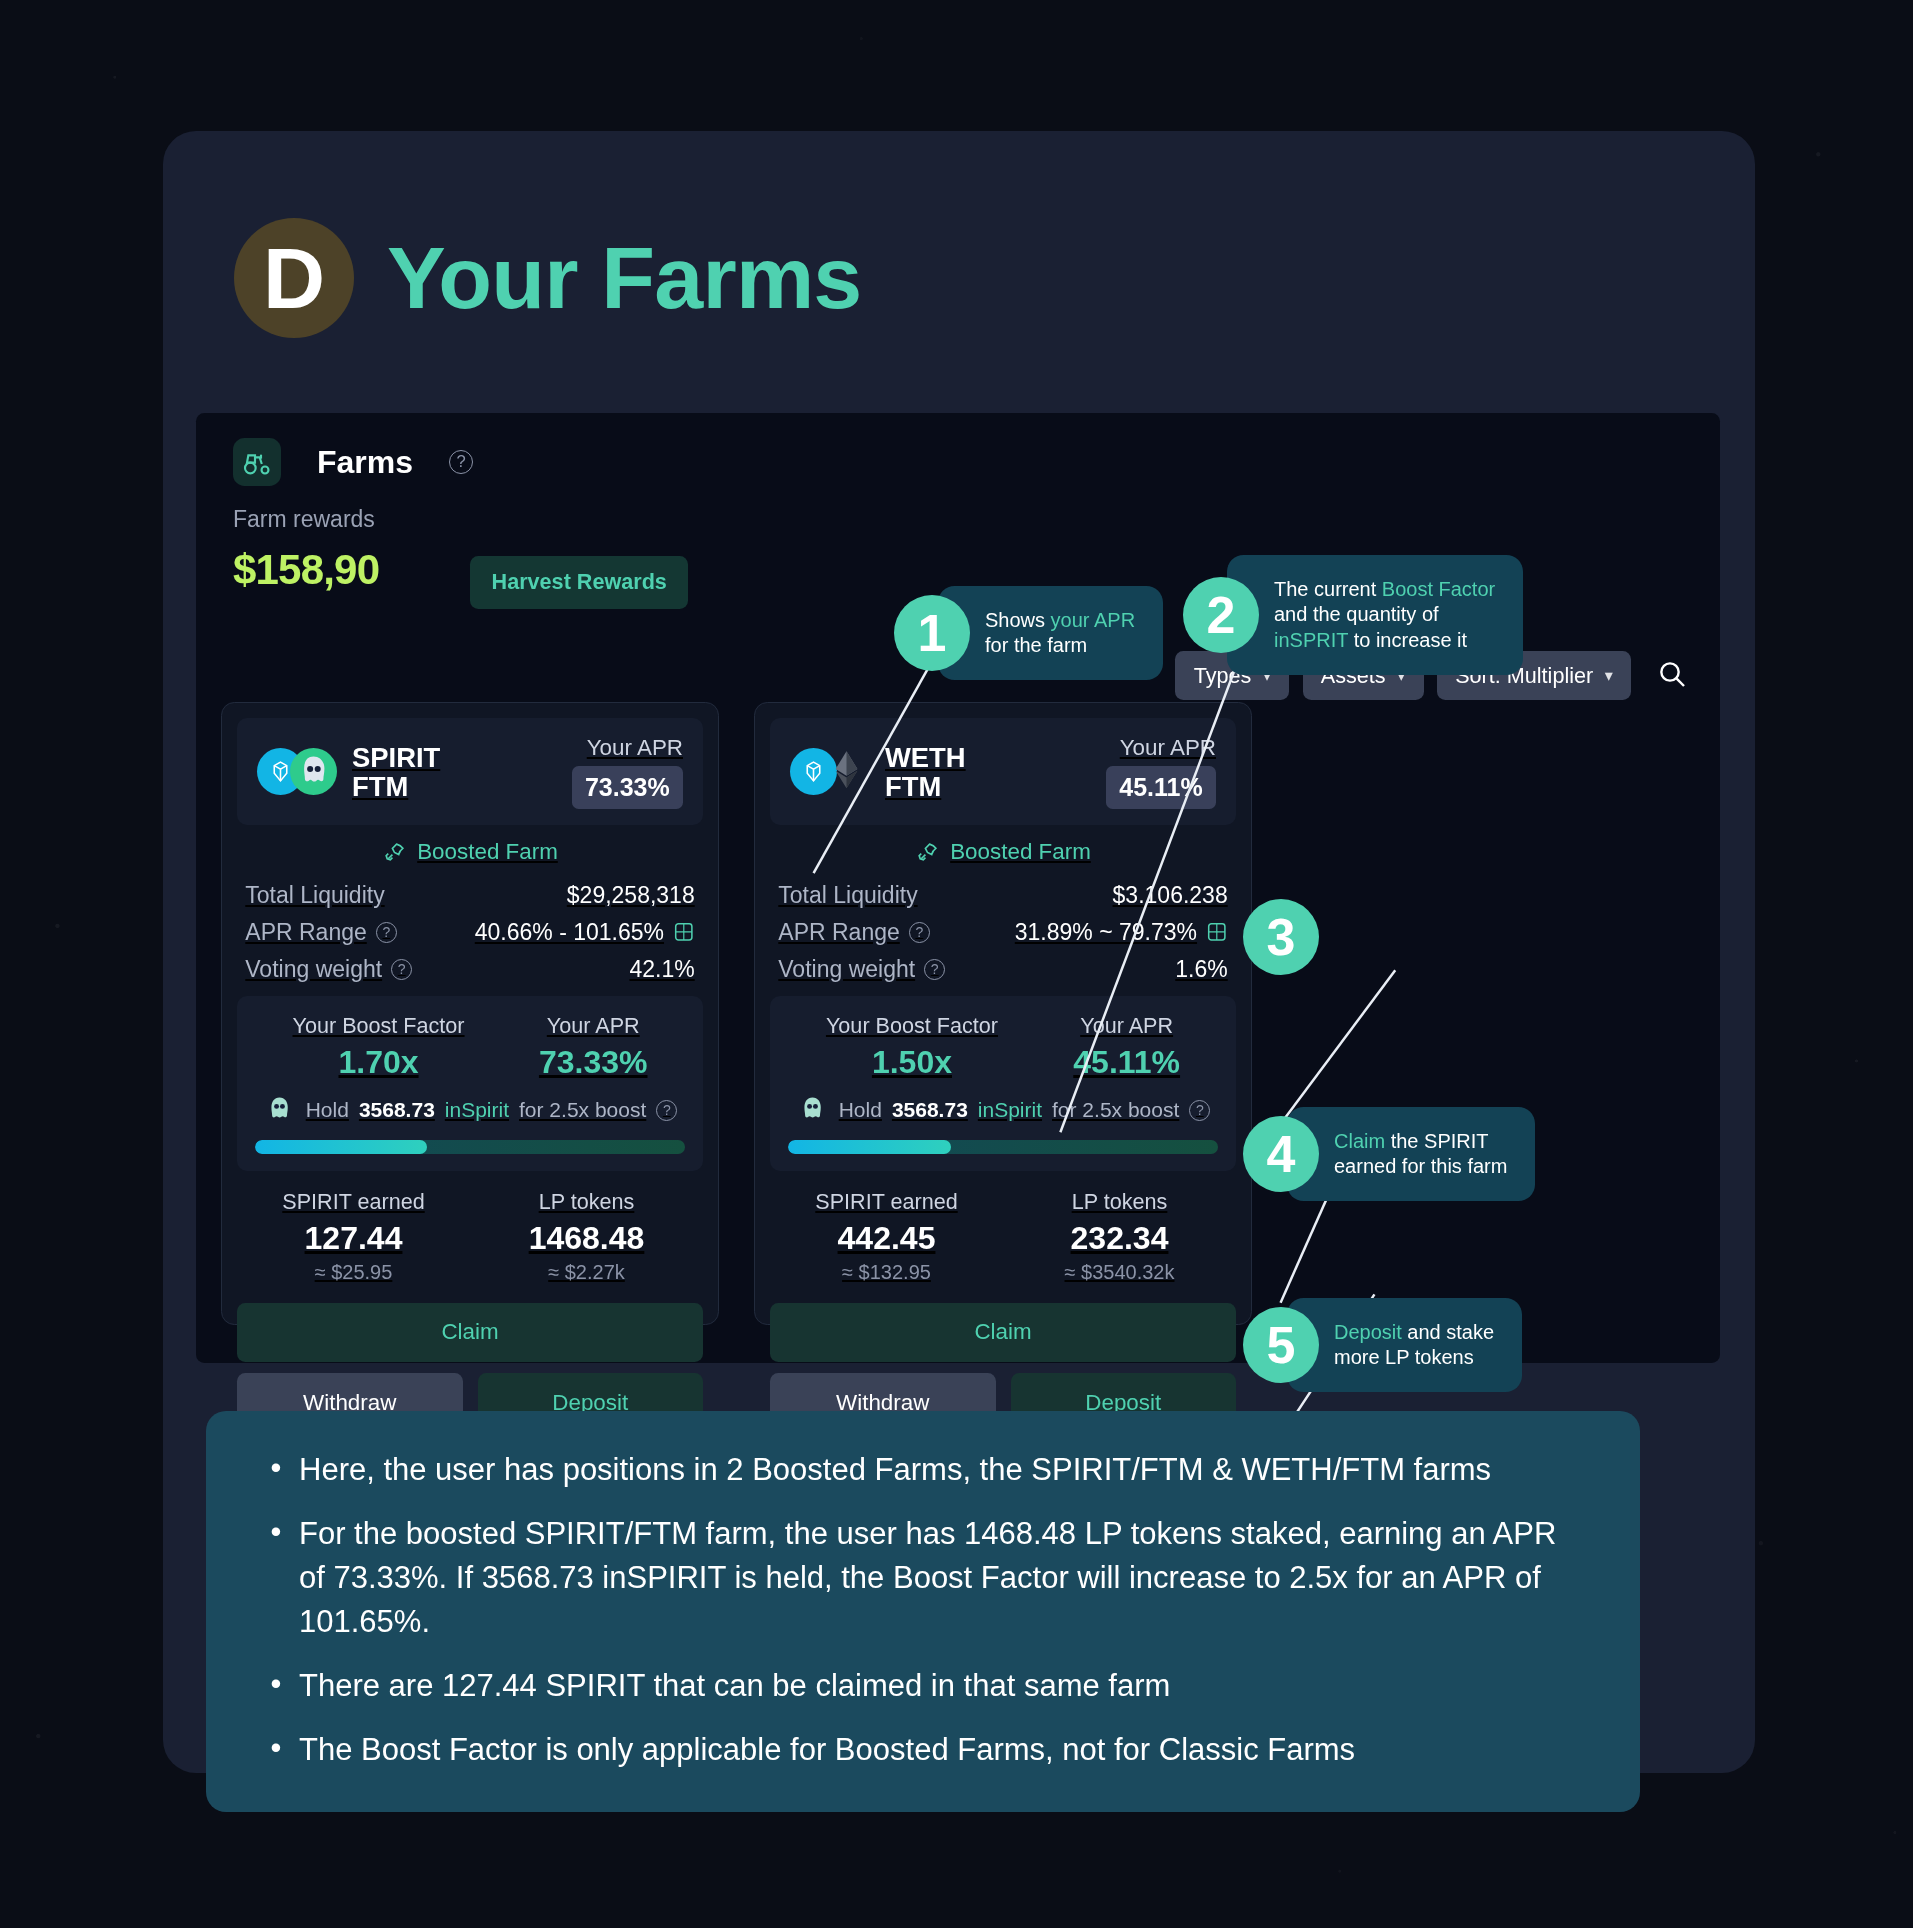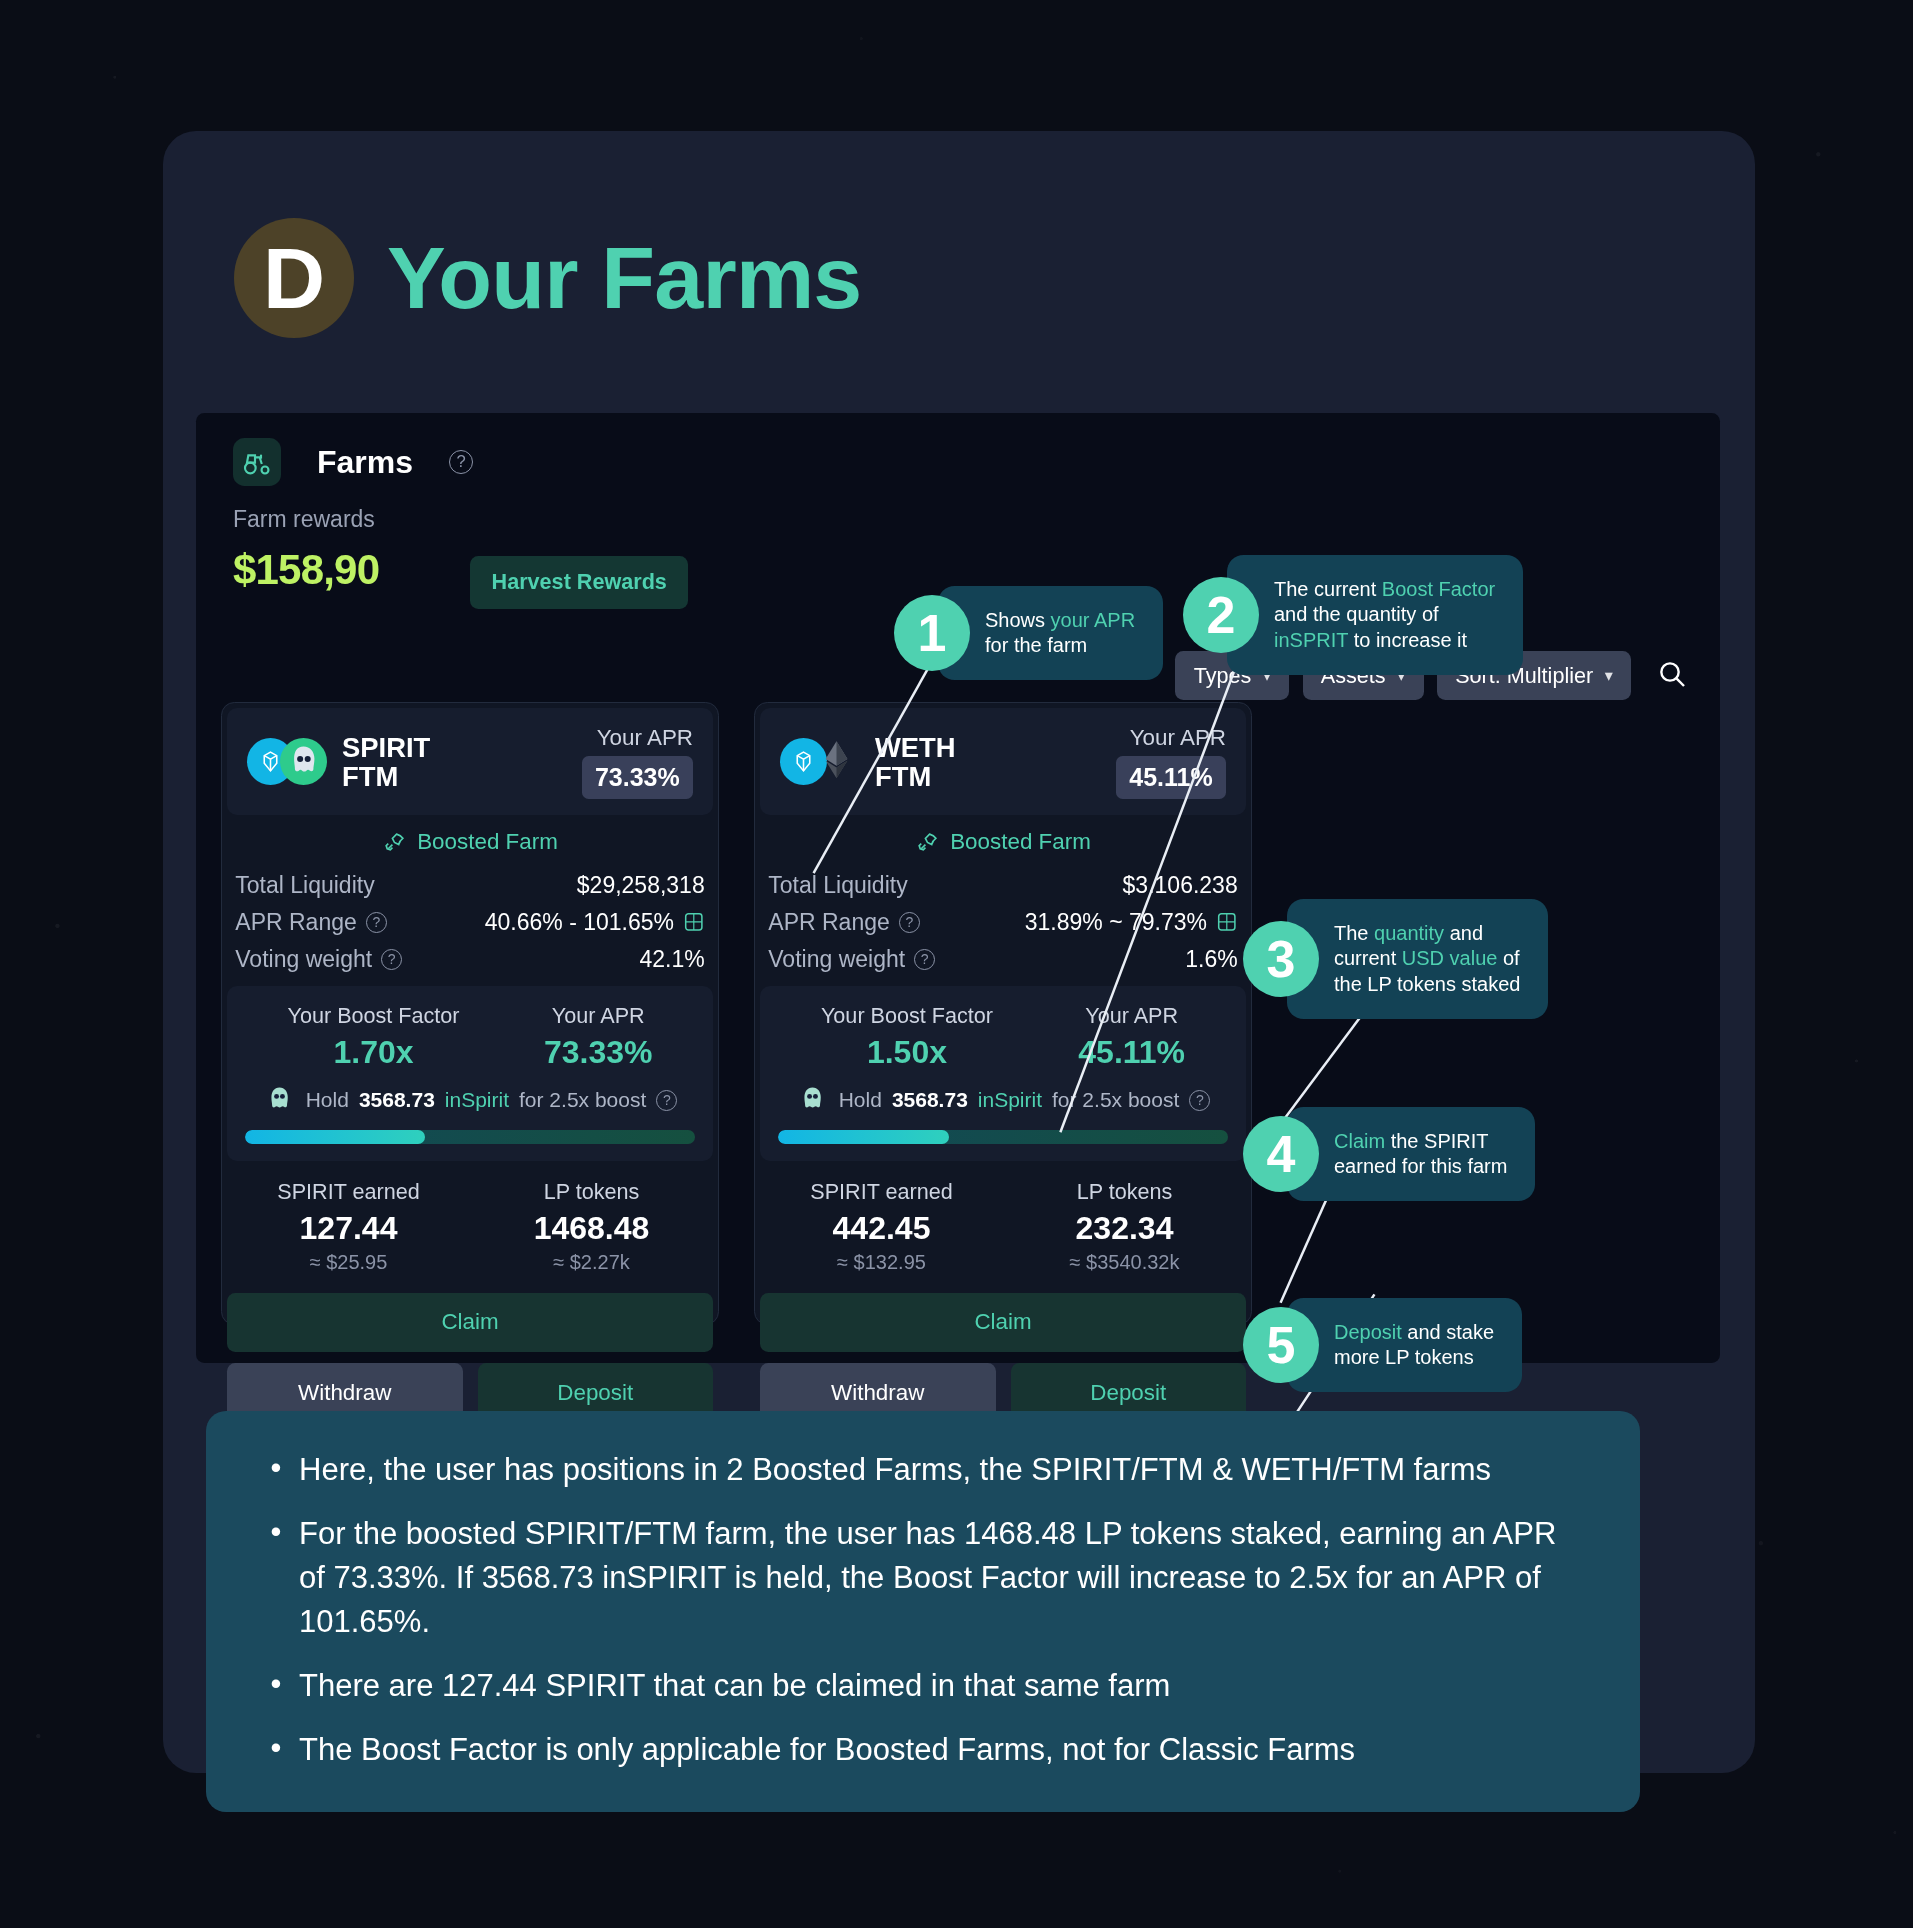--- a/index.html
+++ b/index.html
@@ -106,21 +106,22 @@
     padding: 11.6px 18.3px; font-size: 21.6px; display: flex; align-items: center; gap: 11.6px; cursor: pointer;
   }
   .chev { font-size: 16px; opacity: .85; }
   .search-ico { margin-left: 11.6px; cursor: pointer; }
 
   
   .farm-card {
     position: absolute; top: 289px;
     width: 498px; height: 623px;
     background: #101624; border: 0.8px solid #222b3d; border-radius: 13.3px;
-    padding: 5px;
+    padding: 15px;
+    text-decoration: underline;
   }
   .farm-card.c1 { left: 25px; }
   .farm-card.c2 { left: 558px; }
 
   .pair-head {
     background: #161d2e; border-radius: 10px; padding: 16.6px 20px;
     display: flex; align-items: center; justify-content: space-between;
   }
   .pair-left { display: flex; align-items: center; gap: 15px; }
   .coins { position: relative; width: 80px; height: 47px; }
@@ -497,25 +498,20 @@
     <div class="num">2</div>
     <div class="bubble">
       <div>The current <em>Boost Factor</em></div>
         <div>and the quantity of</div>
         <div><em>inSPRIT</em> to increase it</div>
     </div>
   </div>
 
   <div class="callout" style="left:1080px; top:768px;">
     <div class="num">3</div>
-    <div class="bubble">
-      <div>The <em>quantity</em> and</div>
-        <div>current <em>USD value</em> of</div>
-        <div>the LP tokens staked</div>
-    </div>
   </div>
 
   <div class="callout" style="left:1080px; top:976px;">
     <div class="num">4</div>
     <div class="bubble">
       <div><em>Claim</em> the SPIRIT</div>
         <div>earned for this farm</div>
     </div>
   </div>
 

